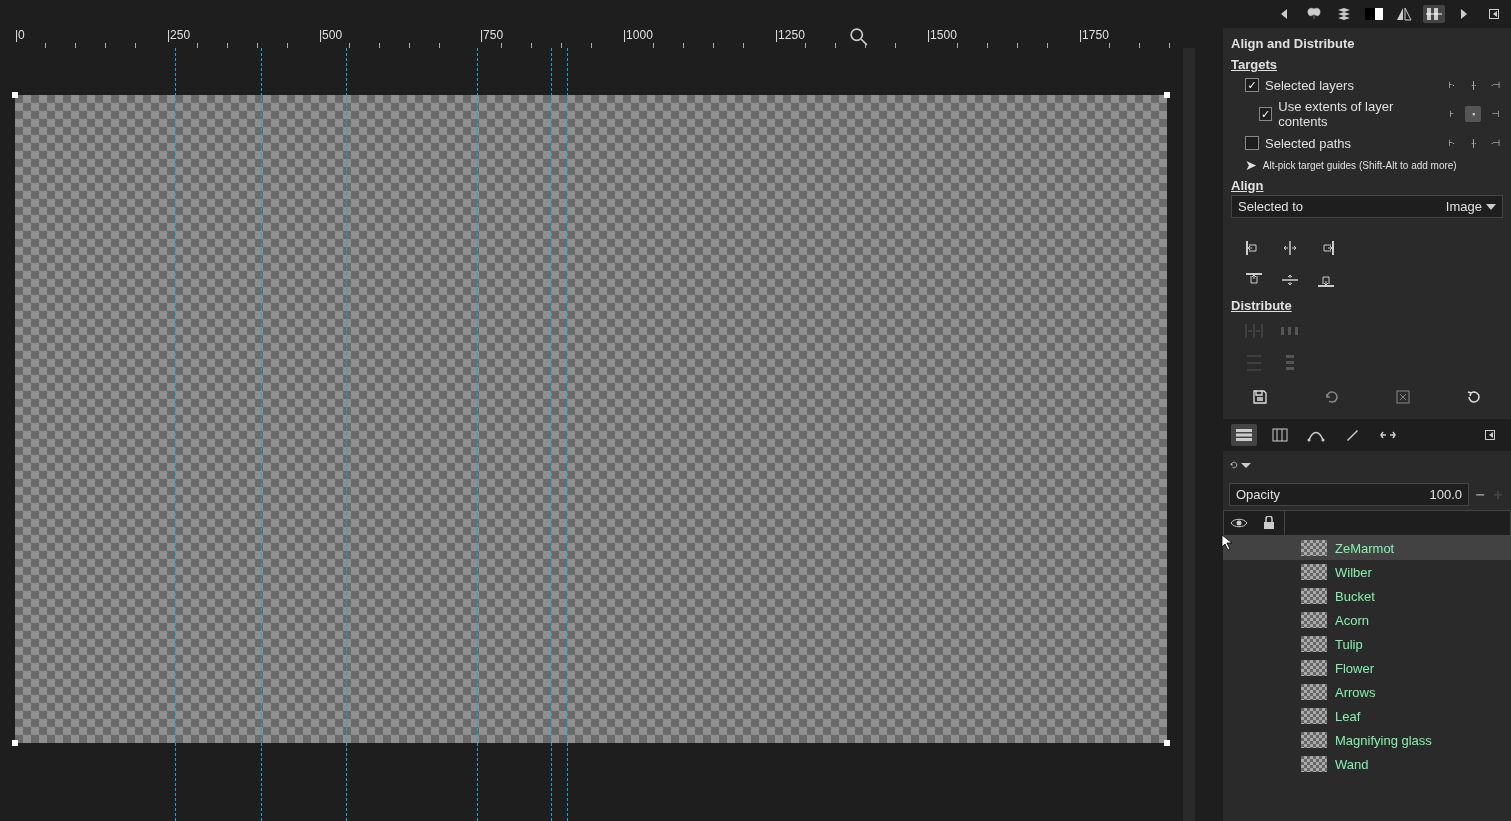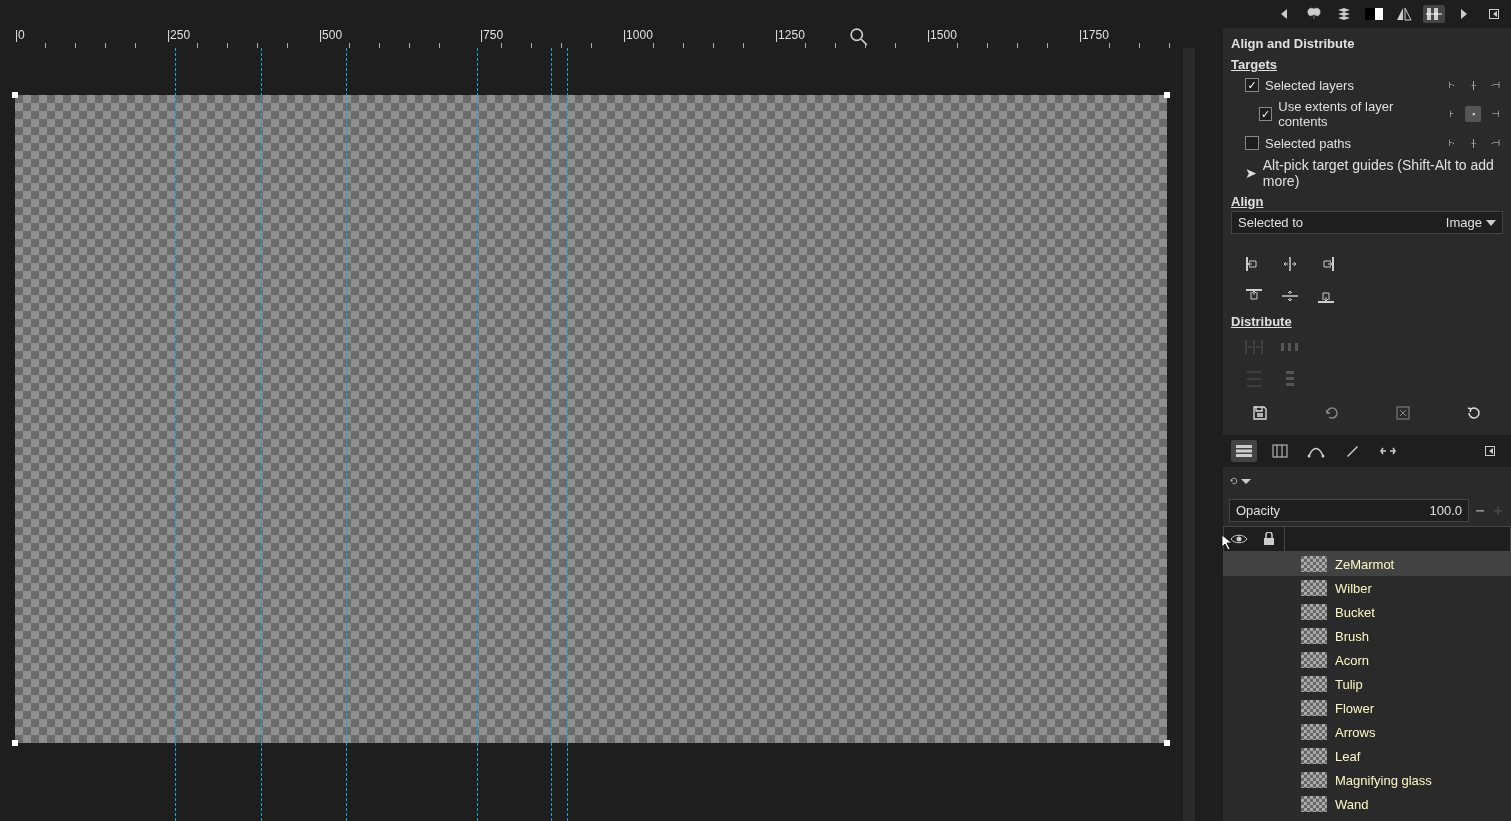--- a/index.html
+++ b/index.html
@@ -75,21 +75,21 @@
 .layer-thumb { width: 26px; height: 16px;
   background-image:
     linear-gradient(45deg, #aaa 25%, transparent 25%),
     linear-gradient(-45deg, #aaa 25%, transparent 25%),
     linear-gradient(45deg, transparent 75%, #aaa 75%),
     linear-gradient(-45deg, transparent 75%, #aaa 75%);
   background-size: 6px 6px;
   background-position: 0 0, 0 3px, 3px -3px, -3px 0px;
   background-color: #666;
 }
-.layer-name { color: #fef9c3; }
+.layer-name { color: #86efac; }
 .mouse-cursor { position: absolute; width: 14px; height: 18px; pointer-events: none; z-index: 100; }
 .scrollbar-v { position: absolute; top: 48px; right: 316px; width: 12px; bottom: 0; background: #2a2a2a; }
 </style>
 </head>
 <body>
 
 <div class="canvas-area">
   <div class="ruler-h" id="ruler">
       <div class="ruler-tick" style="left: 15px;">
         <span class="label">|0</span>
@@ -262,21 +262,21 @@
             <span class="pivot-glyph">∙|∙</span>
           </span>
         <span class="pivot-btn">
             <span class="pivot-glyph">∙⊣</span>
           </span>
       </span>
     </div>
 
     <div class="row indent">
       <span class="arrow-cursor">➤</span>
-      <span style="font-size:14px;">Alt-pick target guides (Shift-Alt to add more)</span>
+      <span style="font-size:10px;">Alt-pick target guides (Shift-Alt to add more)</span>
     </div>
 
     <div class="sub-title">Align</div>
     <div class="dropdown">
       <span class="dropdown-label">Selected to</span>
       <span class="dropdown-val">Image</span>
       <span class="dd-tri"></span>
     </div>
 
     <div class="align-grid" style="margin-top:14px;">
@@ -468,24 +468,20 @@
       <div class="layer-item">
         <span class="layer-thumb"></span>
         <span class="layer-name">Wilber</span>
       </div>
       <div class="layer-item">
         <span class="layer-thumb"></span>
         <span class="layer-name">Bucket</span>
       </div>
       <div class="layer-item">
         <span class="layer-thumb"></span>
-        <span class="layer-name">Brush</span>
-      </div>
-      <div class="layer-item">
-        <span class="layer-thumb"></span>
         <span class="layer-name">Acorn</span>
       </div>
       <div class="layer-item">
         <span class="layer-thumb"></span>
         <span class="layer-name">Tulip</span>
       </div>
       <div class="layer-item">
         <span class="layer-thumb"></span>
         <span class="layer-name">Flower</span>
       </div>

